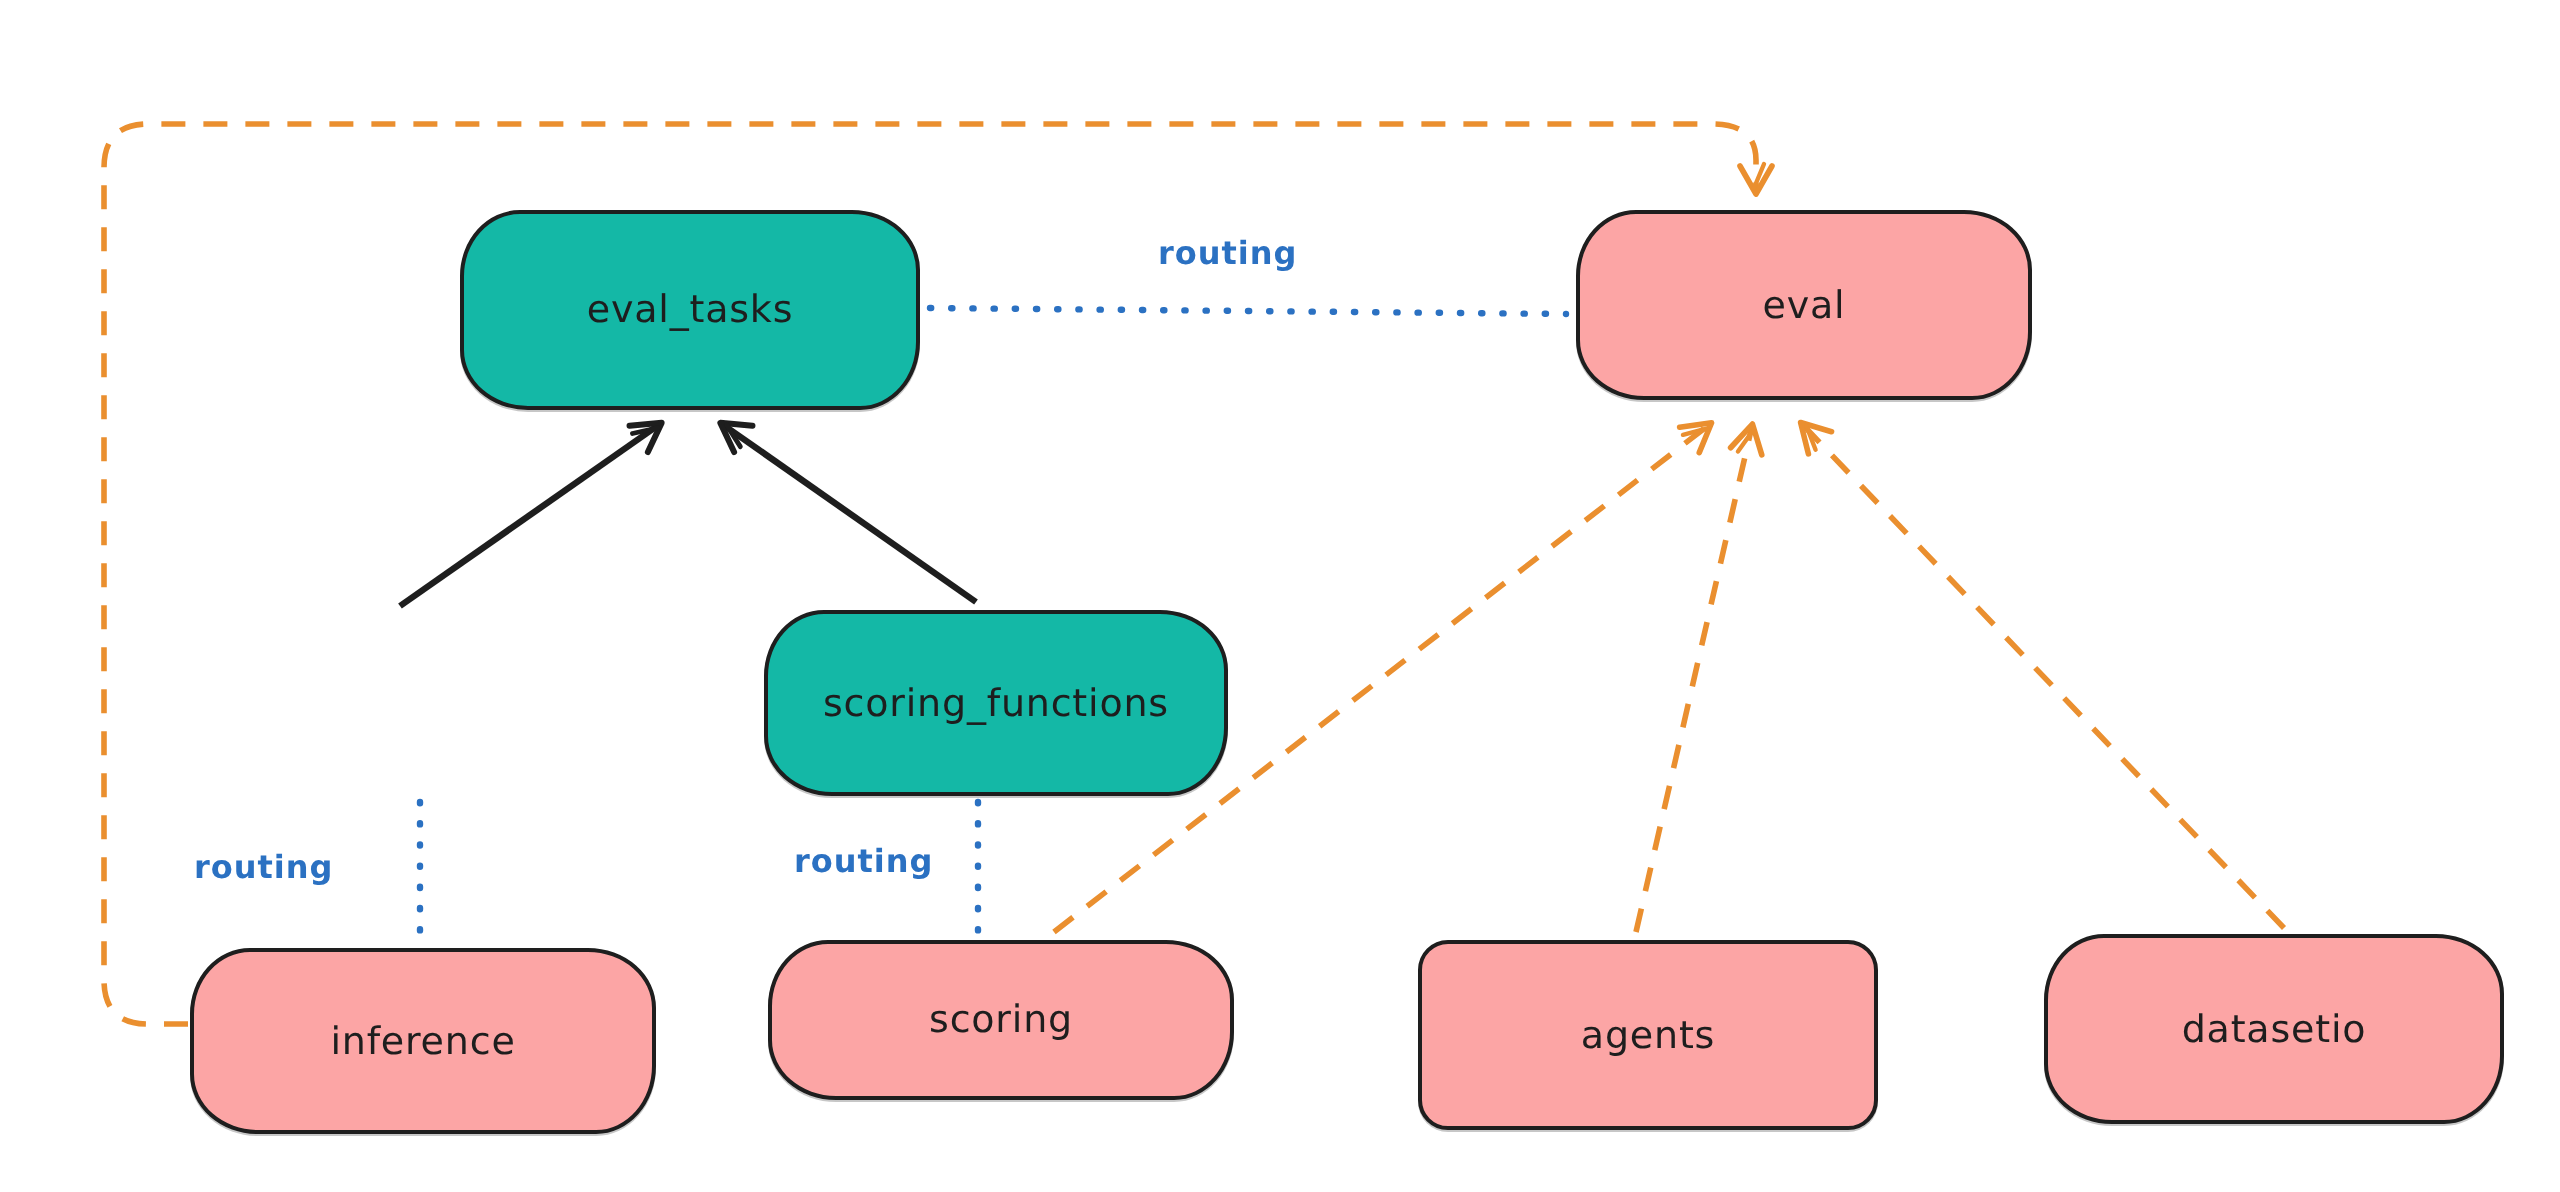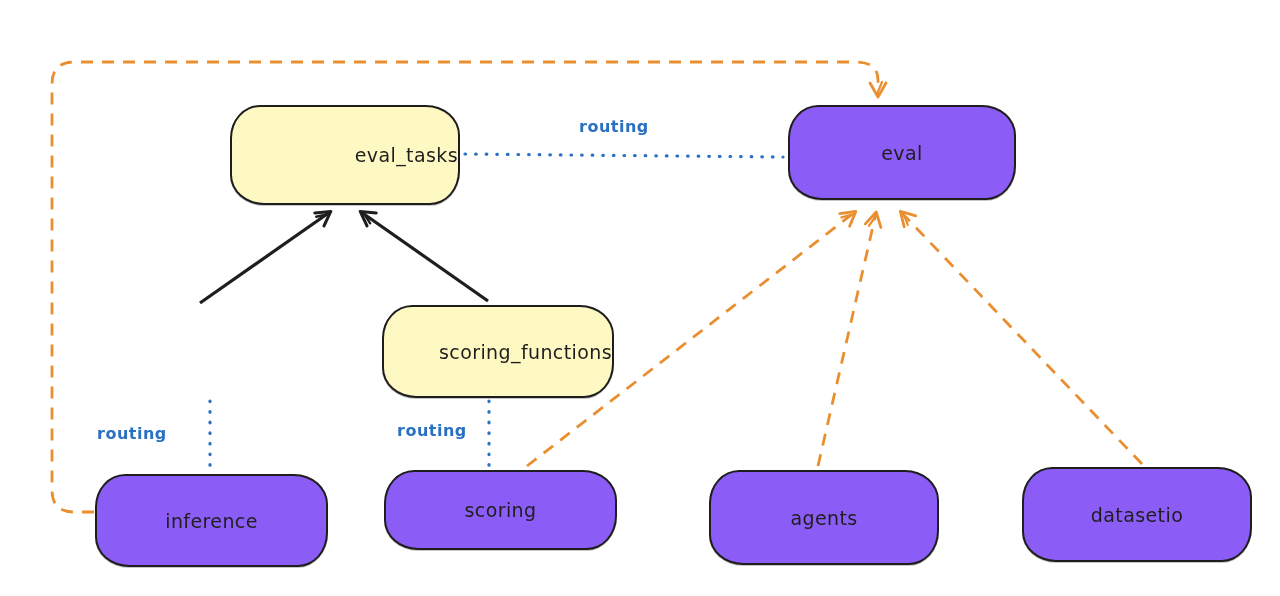--- a/index.html
+++ b/index.html
@@ -15,22 +15,22 @@
     position:absolute;
     box-sizing:border-box;
     border:2.6px solid #1e1e1e;
     display:flex;align-items:center;justify-content:center;
     color:#1e1e1e;
     font-size:19px;
     letter-spacing:.4px;
     border-radius:30px 34px 30px 34px / 33px 30px 34px 30px;
     box-shadow:0 1px 0 rgba(30,30,30,.25);
   }
-  .node.blue{background:#fef9c3;justify-content:flex-end;}
-  .node.green{background:#8b5cf6;}
+  .node.blue{background:#14b8a6;}
+  .node.green{background:#fca5a5;}
   .routing-label{
     position:absolute;
     color:#2b71c2;
     font-size:16px;
     font-weight:700;
     letter-spacing:.5px;
   }
 </style>
 </head>
 <body>
@@ -76,21 +76,21 @@
   </div>
 
   <div class="node green" style="left:95px; top:474px; width:233px; height:93px;">
     <span>inference</span>
   </div>
 
   <div class="node green" style="left:384px; top:470px; width:233px; height:80px;">
     <span>scoring</span>
   </div>
 
-  <div class="node green" style="left:709px; top:470px; width:230px; height:95px;">
+  <div class="node green" style="left:709px; top:470px; width:230px; height:95px;border-radius:15px;">
     <span>agents</span>
   </div>
 
   <div class="node green" style="left:1022px; top:467px; width:230px; height:95px;">
     <span>datasetio</span>
   </div>
 
   <span class="routing-label" style="left:579px; top:117px;">routing</span>
   <span class="routing-label" style="left:97px; top:424px;">routing</span>
   <span class="routing-label" style="left:397px; top:421px;">routing</span>

